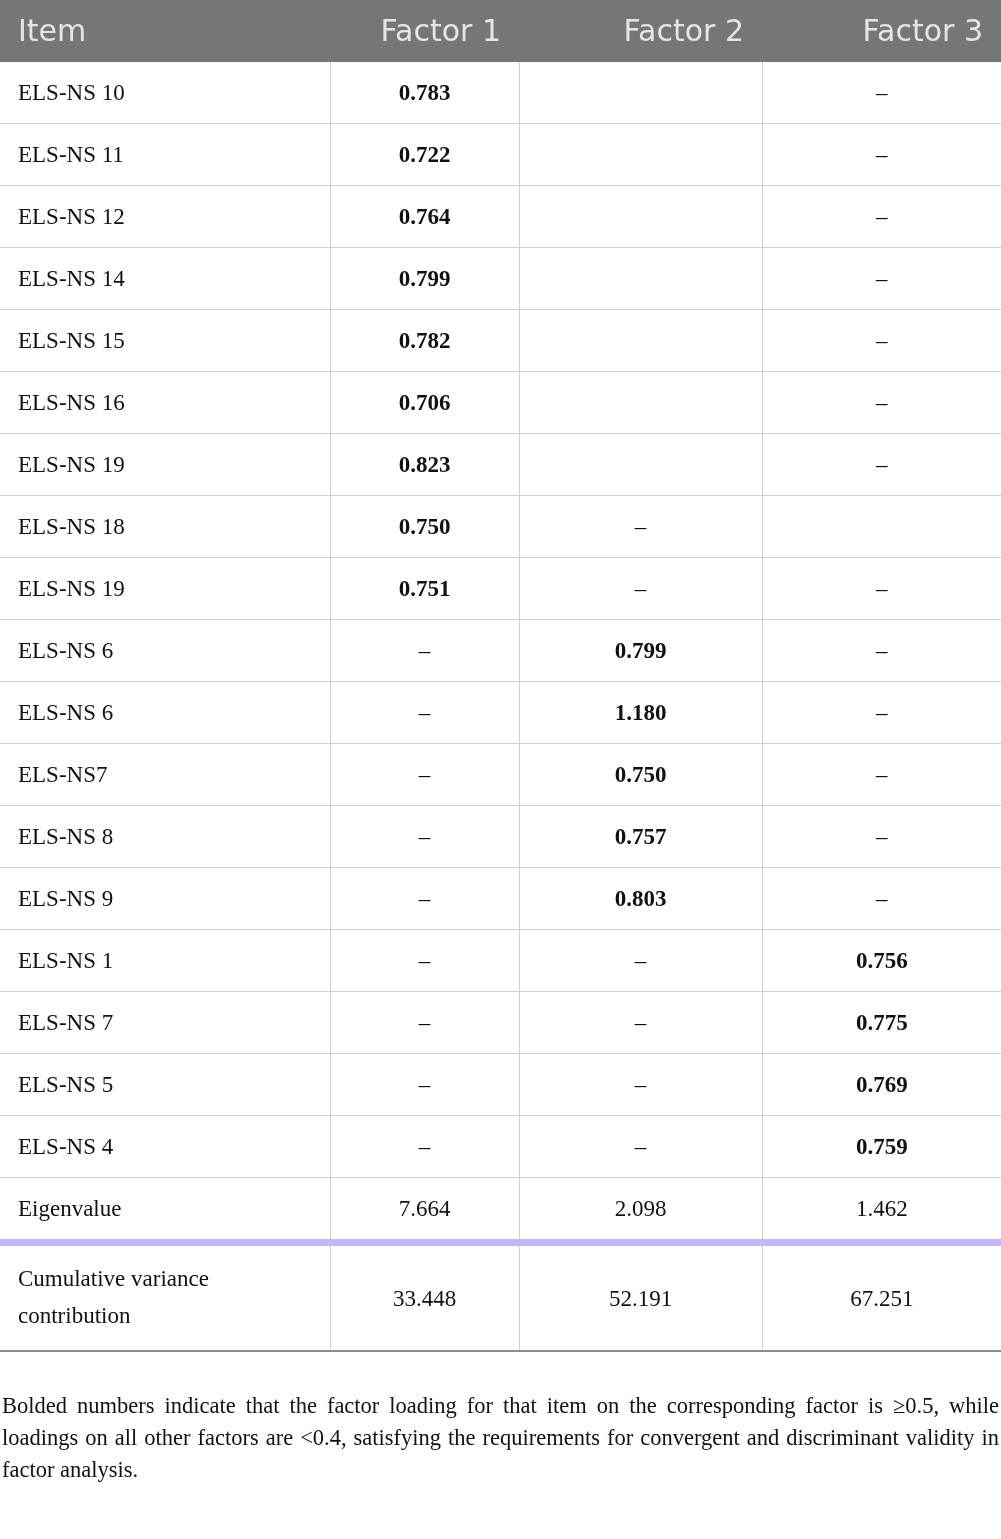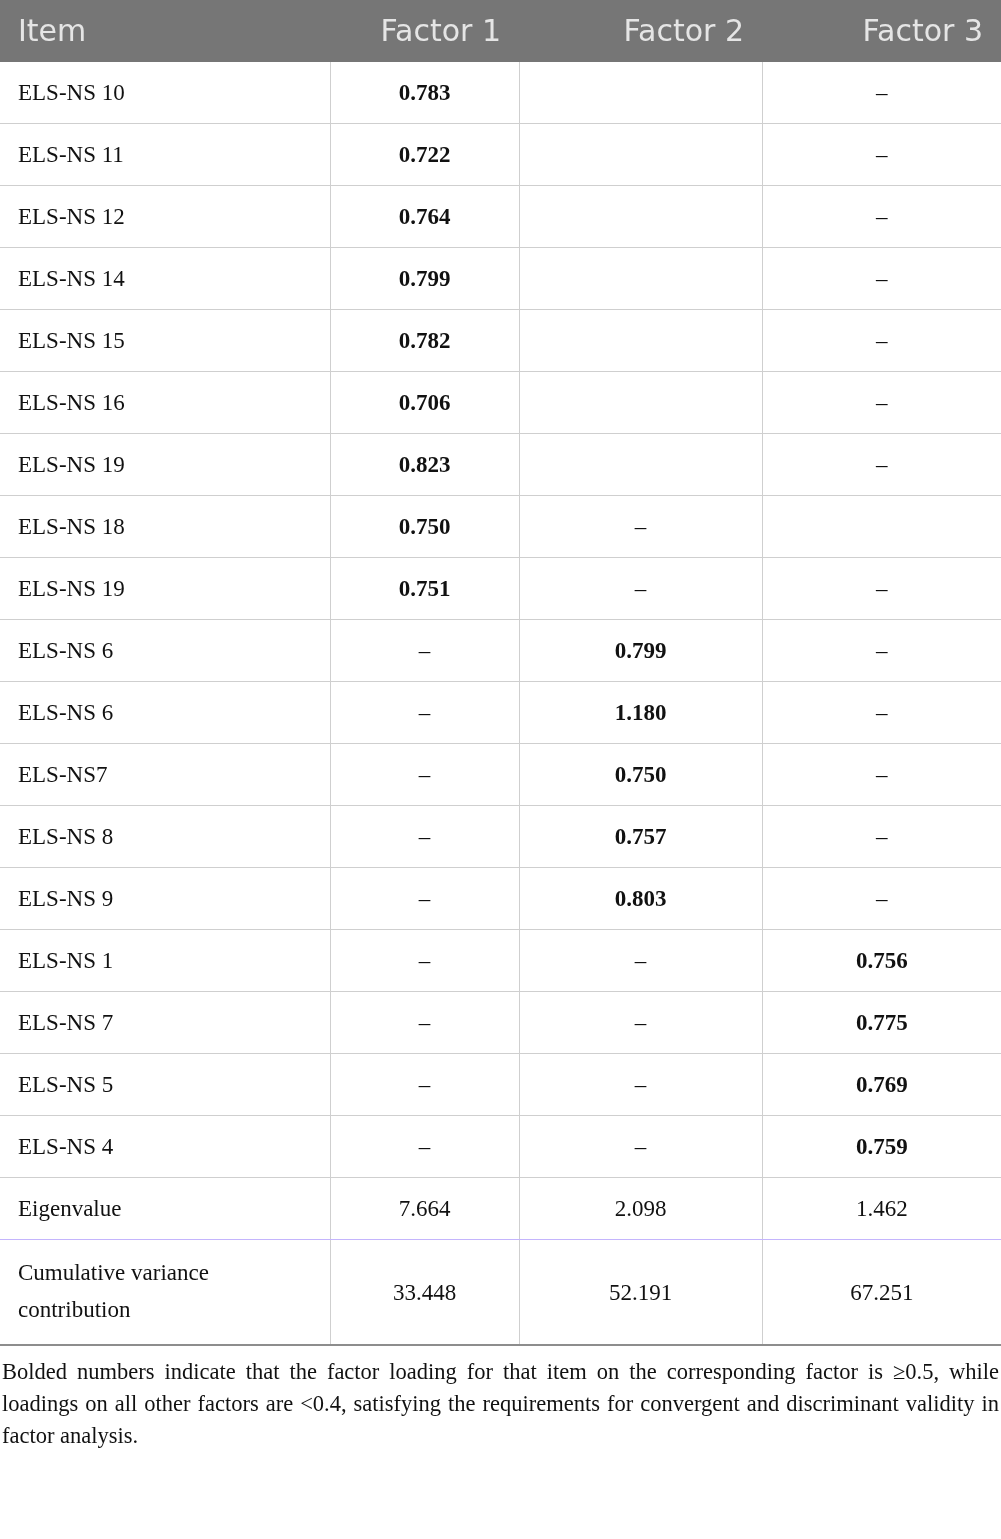--- a/index.html
+++ b/index.html
@@ -54,36 +54,37 @@
     border-right: none;
   }
   tbody td.num {
     text-align: center;
   }
   tbody td.bold {
     font-weight: bold;
     margin-left: 16px;
   }
   tbody tr.summary td {
-    border-bottom: 1px solid #c4b5fd;
+    border-bottom: 7px solid #c4b5fd;
   }
   tbody tr.last-row td {
     border-bottom: 2px solid #8d8d8d;
   }
   tbody tr.last-row td.item-cell {
     line-height: 1.6;
   }
   .footnote {
     font-family: "Liberation Serif", serif;
     font-size: 22.5px;
     line-height: 1.42;
     padding: 10px 2px 8px 2px;
     width: 997px;
     text-align: justify;
     text-justify: inter-word;
+    margin-top: 28px;
   }
 </style>
 </head>
 <body>
 
 <div class="wrap">
   <table class="factor-table">
     <colgroup>
       <col class="c-item">
         <col class="c-f1">

